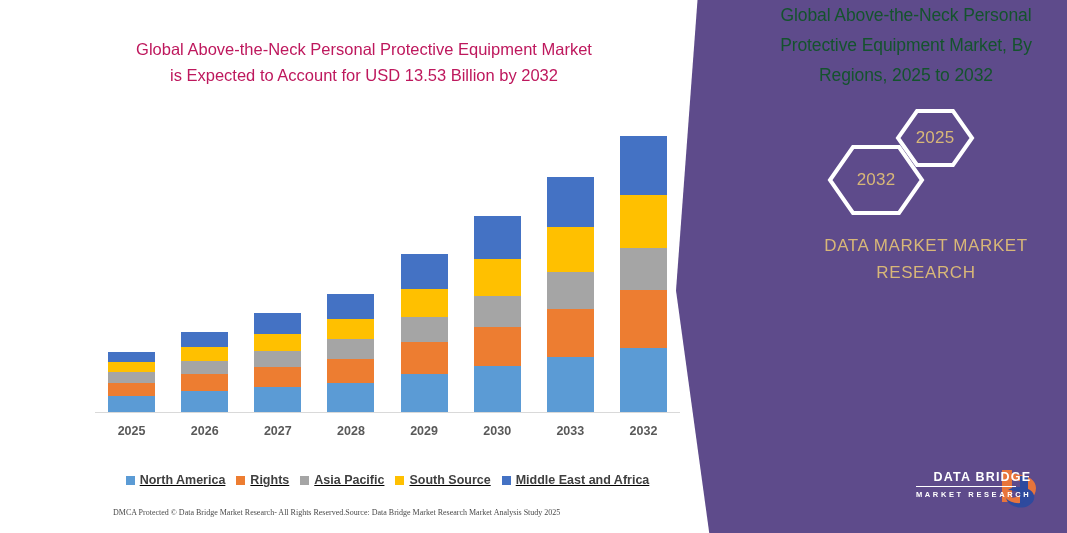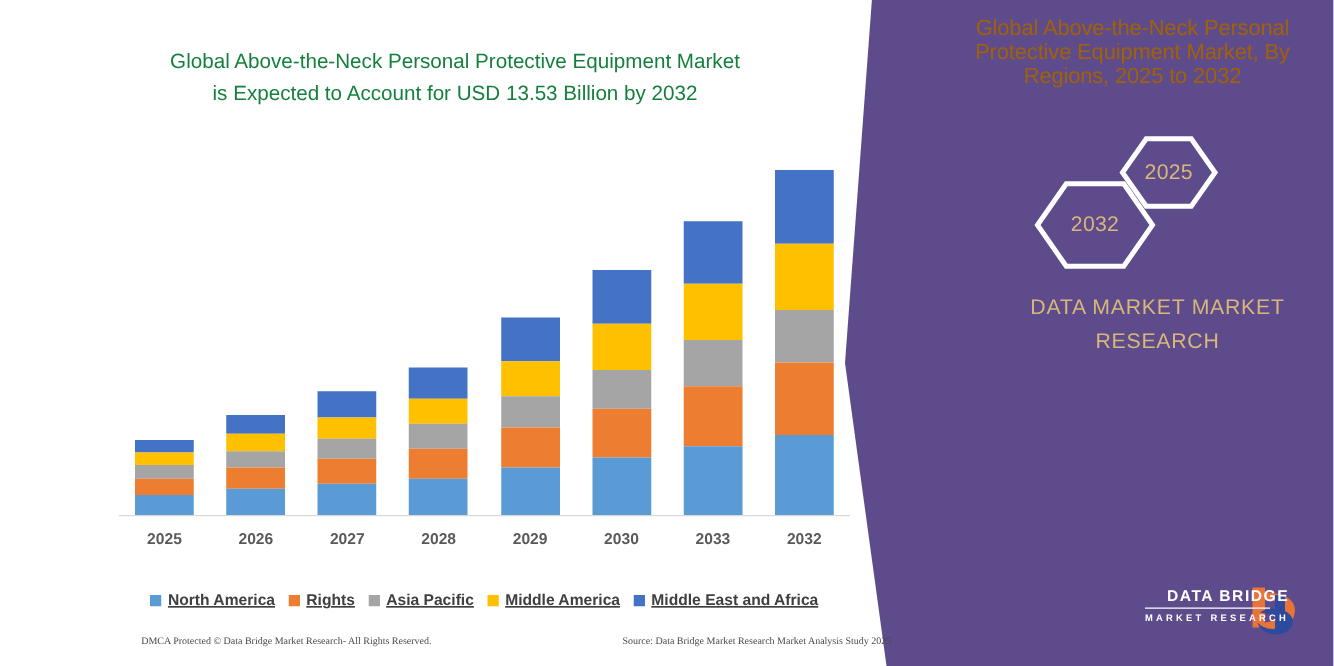--- a/index.html
+++ b/index.html
@@ -24,27 +24,27 @@
     top: 0;
     left: 676px;
     width: 391px;
     height: 533px;
     background: #5E4B8B;
     -webkit-clip-path: polygon(5.5% 0%, 100% 0%, 100% 100%, 8.5% 100%, 0% 54.5%);
     clip-path: polygon(5.5% 0%, 100% 0%, 100% 100%, 8.5% 100%, 0% 54.5%);
   }
   .panel-title {
     position: absolute;
-    top: 13px;
+    top: 0;
     left: 756px;
     width: 300px;
     text-align: center;
-    color: #a16207;
+    color: #14532d;
     font-size: 17.5px;
-    line-height: 19px;
+    line-height: 30px;
     letter-spacing: -0.1px;
   }
 
   
   .hex {
     position: absolute;
     display: flex;
     align-items: center;
     justify-content: center;
     color: #D8B778;
@@ -101,21 +101,21 @@
     font-weight: bold;
   }
 
   
   .chart-title {
     position: absolute;
     top: 36px;
     left: 64px;
     width: 600px;
     text-align: center;
-    color: #15803d;
+    color: #be185d;
     font-size: 16.5px;
     line-height: 26px;
   }
 
   .plot {
     position: absolute;
     left: 95px;
     top: 120px;
     width: 585px;
     height: 293px;
@@ -193,21 +193,20 @@
     font-weight: bold;
     white-space: nowrap;
   }
 
   .footer {
     position: absolute;
     left: 84px;
     top: 508px;
     width: 600px;
     display: flex;
-    justify-content: space-between;
     color: #4a4a4a;
     font-size: 8px;
     font-family: "Liberation Serif", serif;
     padding-left: 29px;
   }
 </style>
 </head>
 <body>
 
 <div class="page">
@@ -351,21 +350,21 @@
       <div class="legend-item">
         <span class="legend-swatch" style="background: rgb(237, 125, 49);"></span>
         <span class="legend-label">Rights</span>
       </div>
       <div class="legend-item">
         <span class="legend-swatch" style="background: rgb(165, 165, 165);"></span>
         <span class="legend-label">Asia Pacific</span>
       </div>
       <div class="legend-item">
         <span class="legend-swatch" style="background: rgb(255, 192, 0);"></span>
-        <span class="legend-label">Middle America</span>
+        <span class="legend-label">South Source</span>
       </div>
       <div class="legend-item">
         <span class="legend-swatch" style="background: rgb(68, 114, 196);"></span>
         <span class="legend-label">Middle East and Africa</span>
       </div>
     </div>
 
   <div class="footer">
     <span>DMCA Protected © Data Bridge Market Research- All Rights Reserved.</span>
     <span>Source: Data Bridge Market Research  Market Analysis Study 2025</span>

